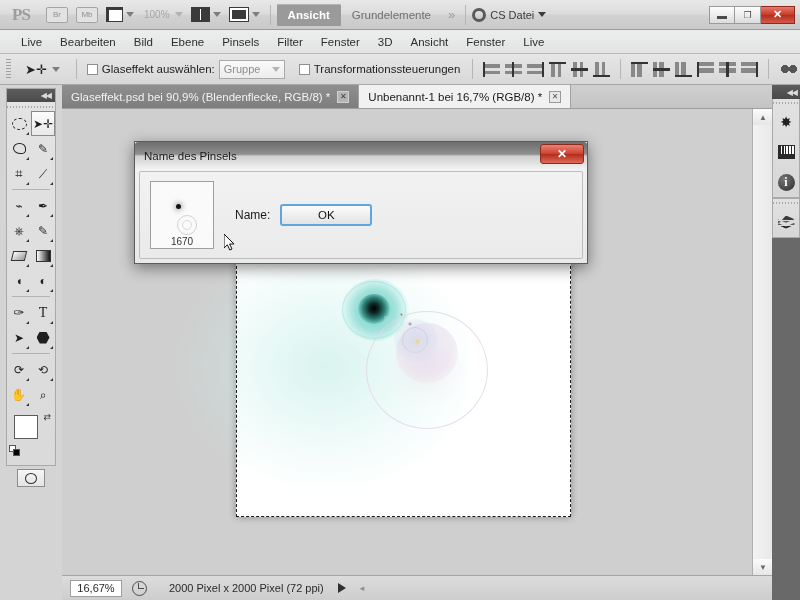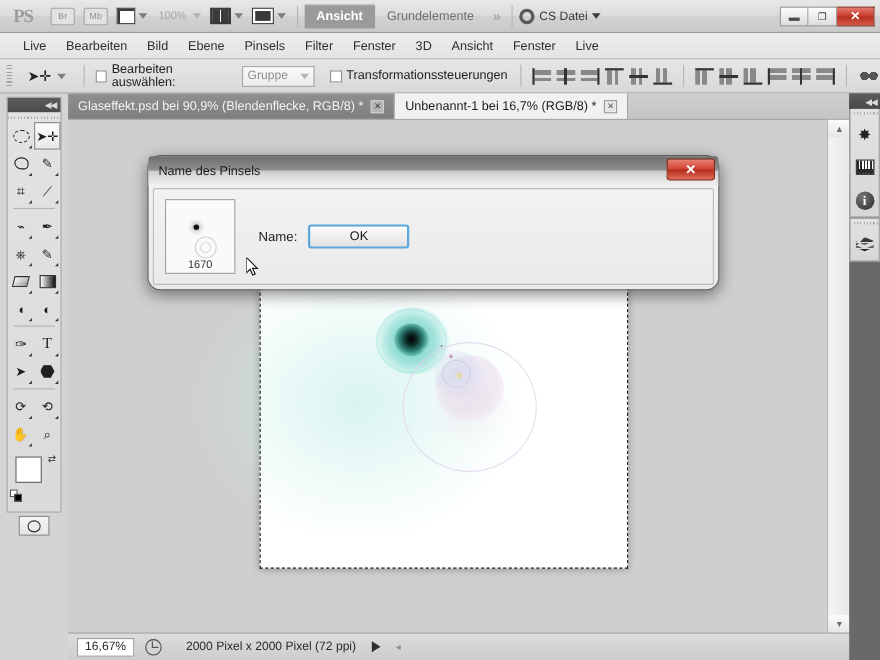--- a/index.html
+++ b/index.html
@@ -189,23 +189,23 @@
     background: #696969;
   }
   .rdock-head { height: 14px; background: linear-gradient(to bottom,#5d5d5d,#484848);
      display:flex; align-items:center; justify-content:flex-end; padding-right:3px; }
   .rd-group { background: linear-gradient(to bottom,#e2e2e2,#d7d7d7); border: 1px solid #a9a9a9;
      border-top: none; }
   .rd-dots { height: 8px; background:
      repeating-linear-gradient(to right,#a8a8a8 0 1px,transparent 1px 3px) center/auto 2px no-repeat; }
   .rd-cell { height: 30px; display: flex; align-items: center; justify-content: center; }
   .dialog {
-    position: absolute; left: 134px; top: 141px; width: 520px; height: 123px;
+    position: absolute; left: 134px; top: 141px; width: 454px; height: 123px;
     background: linear-gradient(to bottom,#f4f4f4,#e9e9e9);
-    border: 1px solid #5c5c5c; border-radius: 12px;
+    border: 1px solid #5c5c5c; border-radius: 0;
     box-shadow: 0 4px 14px rgba(0,0,0,.45);
   }
   .dlg-title {
     height: 27px; border-radius: 3px 3px 0 0;
     background: linear-gradient(to bottom,#6e6e6e 0%,#8e8e8e 45%,#cfcfcf 52%,#f2f2f2 100%);
     display: flex; align-items: center; padding-left: 9px; position: relative;
   }
   .dlg-title-text { font-size: 11.5px; color: #1a1a1a; font-weight: normal; }
   .dlg-close {
     position: absolute; right: 3px; top: 2px; width: 44px; height: 20px; border-radius: 3px;
@@ -333,21 +333,21 @@
 
   <div class="optbar">
     <div class="grip"></div>
     <div class="tool-preset">
       <span class="movetool-glyph">➤✛</span>
       <span class="caret"></span>
     </div>
     <div class="sep-v"></div>
 
     <span class="cb"></span>
-    <span class="opt-label">Bearbeiten auswählen:</span>
+    <span class="opt-label">Glaseffekt auswählen:</span>
     <div class="mini-select">
       <span>Gruppe</span>
       <span class="caret dim"></span>
     </div>
 
     <span class="cb" style="margin-left:10px;"></span>
     <span class="opt-label">Transformationssteuerungen</span>
 
     <div class="sep-v" style="margin-left:8px;"></div>
 

